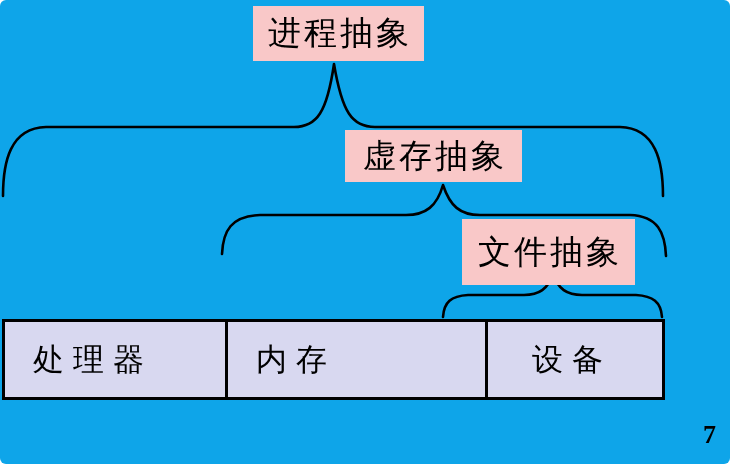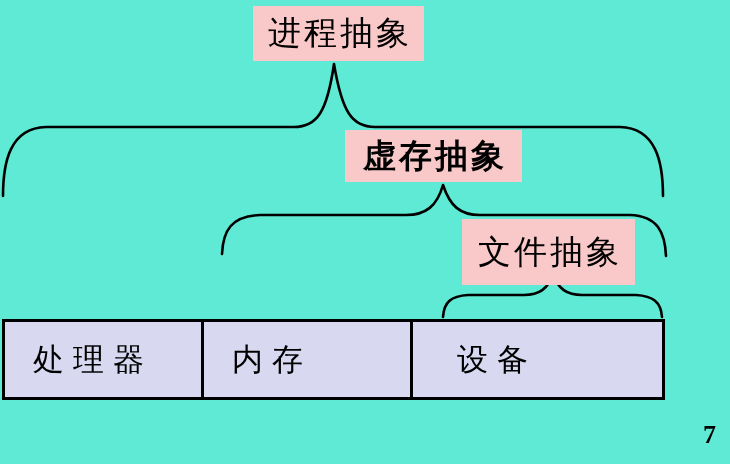--- a/index.html
+++ b/index.html
@@ -9,22 +9,23 @@
     --text-color: #000000;
   }
   * { margin: 0; padding: 0; box-sizing: border-box; }
   html, body { background: #ffffff; }
   body { font-family: "Liberation Serif", "DejaVu Serif", serif; }
 
   .slide {
     position: relative;
     width: 730px;
     height: 464px;
-    background: #5eead4;
+    background: #0ea5e9;
     overflow: hidden;
+    border-radius: 6px;
   }
 
   .braces-svg {
     position: absolute;
     left: 0; top: 0;
     width: 730px; height: 464px;
     pointer-events: none;
   }
   .braces-svg path {
     fill: none;
@@ -40,43 +41,43 @@
     color: var(--text-color);
     display: flex;
     align-items: center;
     justify-content: center;
     font-size: 33px;
     letter-spacing: 3px;
     text-indent: 3px; 
     white-space: nowrap;
   }
   .abs-label.process { left: 253px; top: 6px;  width: 171px; height: 55px; }
-  .abs-label.vm      { left: 345px; top: 130px; width: 177px; height: 52px; font-weight: bold; }
+  .abs-label.vm      { left: 345px; top: 130px; width: 177px; height: 52px; }
   .abs-label.file    { left: 462px; top: 219px; width: 173px; height: 66px; }
 
   .hardware-box {
     position: absolute;
     left: 2px; top: 319px;
     width: 663px; height: 81px;
     background: var(--hardware-bg);
     border: 3px solid var(--line-color);
     display: flex;
   }
   .hw-cell {
     display: flex;
     align-items: center;
     color: var(--text-color);
     font-size: 31px;
     letter-spacing: 9px;
     padding-left: 28px;
     white-space: nowrap;
     overflow: hidden;
   }
-  .hw-cell.c0 { width: 196px; }
-  .hw-cell.c1 { width: 209px; border-left: 3px solid var(--line-color); }
+  .hw-cell.c0 { width: 220px; }
+  .hw-cell.c1 { width: 260px; border-left: 3px solid var(--line-color); }
   .hw-cell.c2 { flex: 1;      border-left: 3px solid var(--line-color); padding-left: 44px; }
 
   .page-number {
     position: absolute;
     right: 14px;
     top: 420px;
     font-size: 26px;
     font-weight: bold;
     color: var(--text-color);
   }

